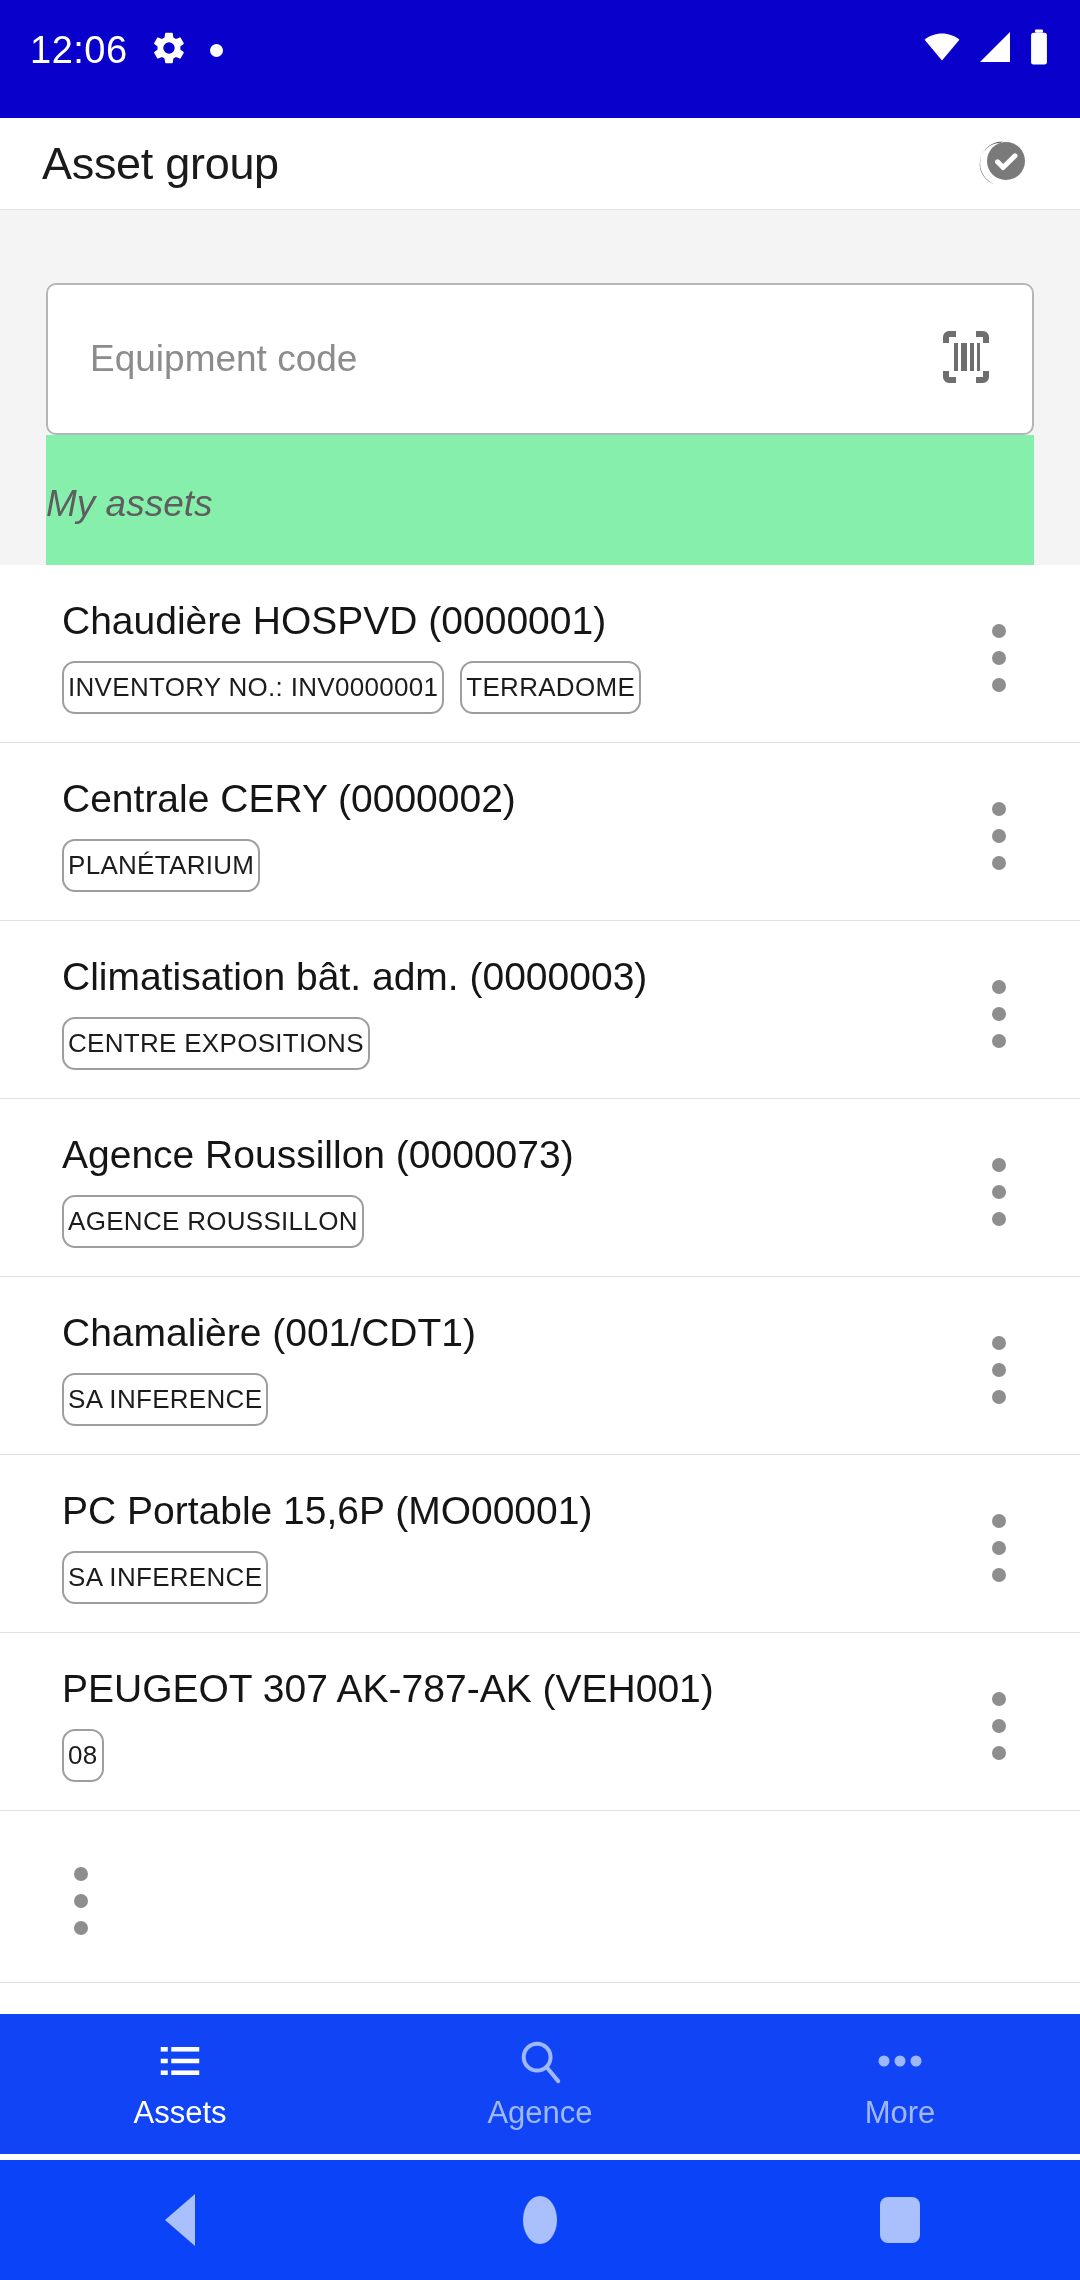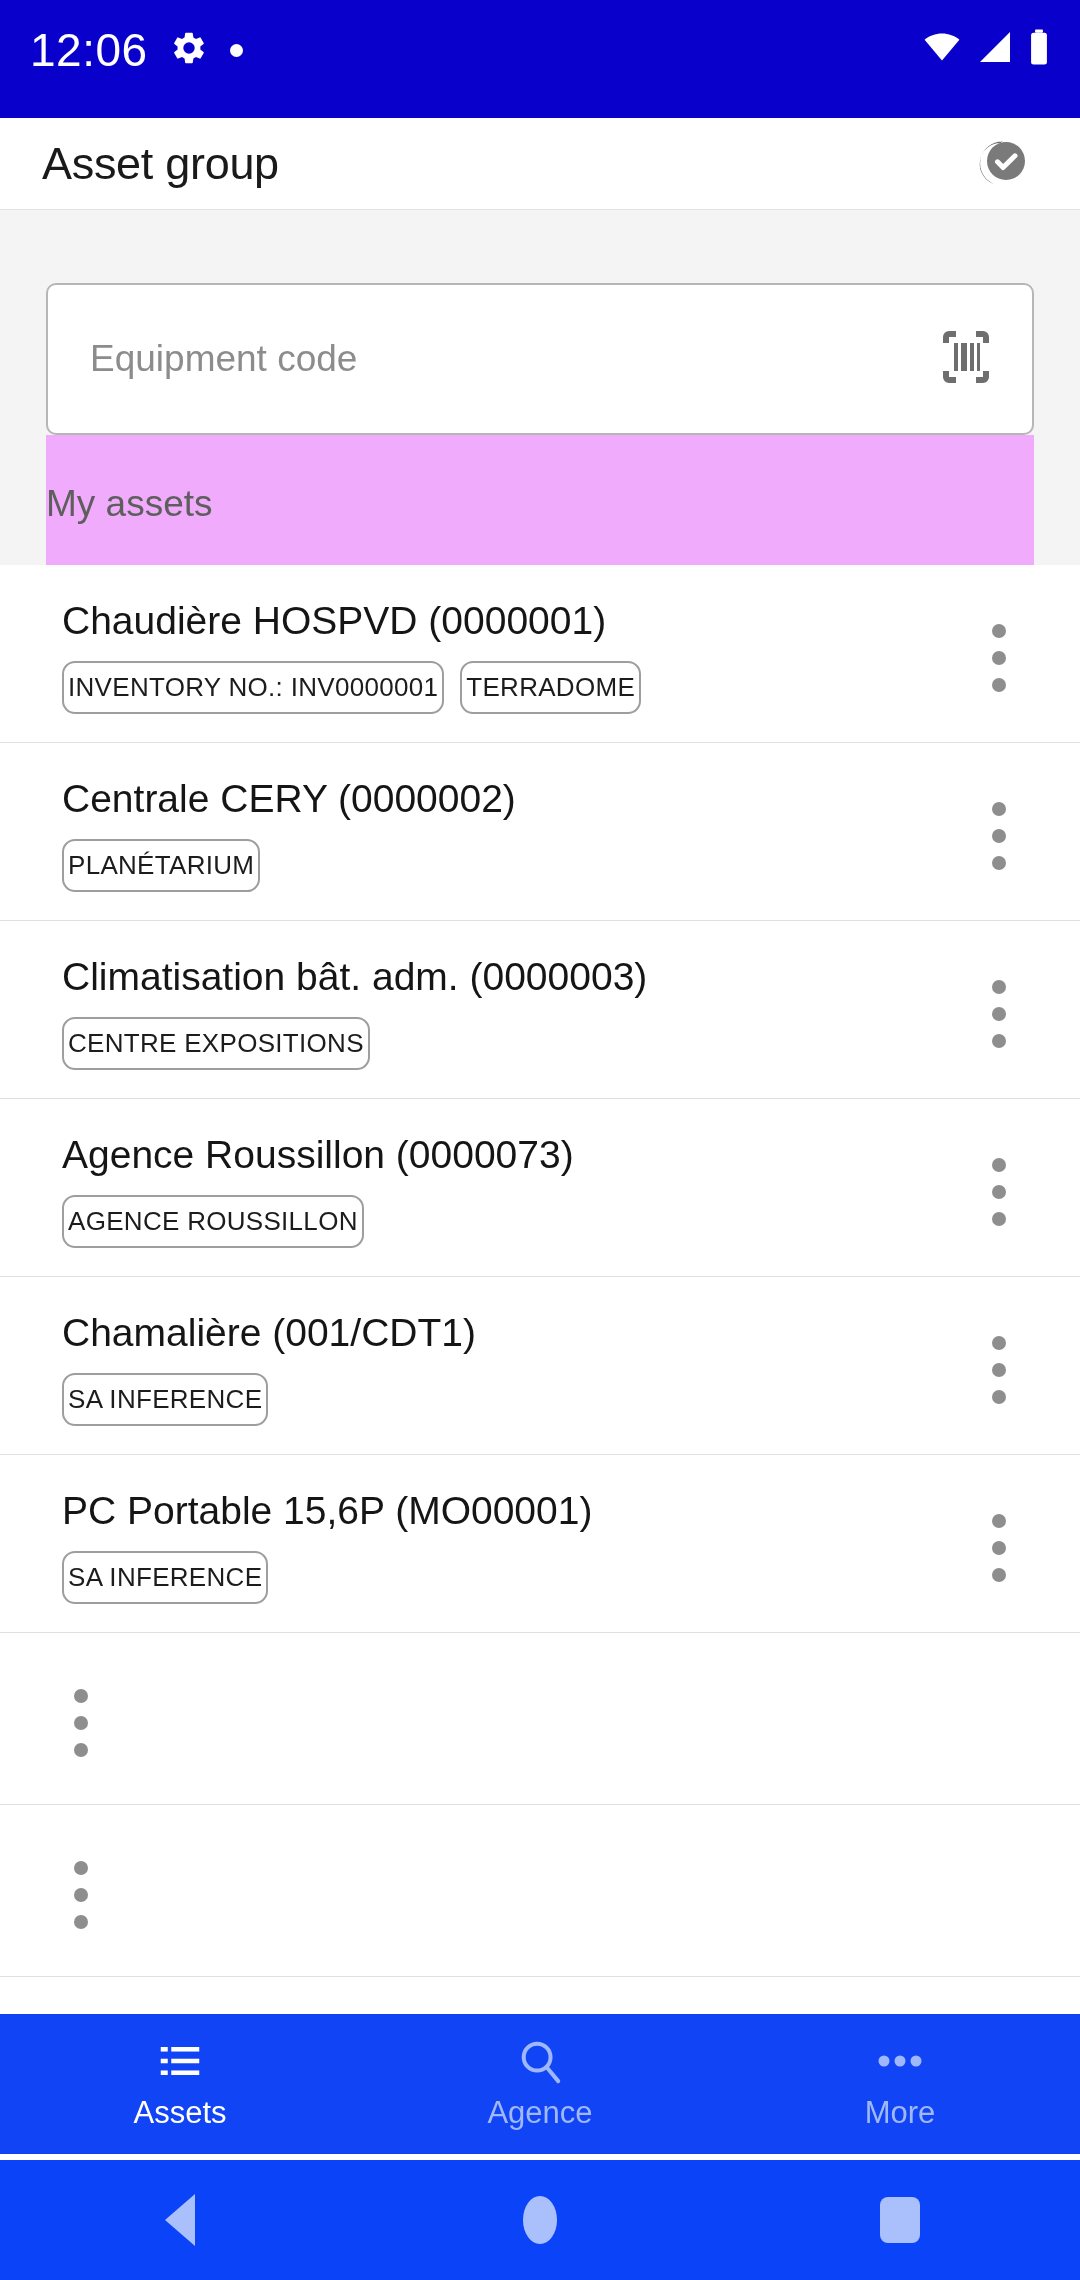--- a/index.html
+++ b/index.html
@@ -10,42 +10,42 @@
     overflow:hidden;
   }
   #screen { position:relative; width:1080px; height:2280px; overflow:hidden; background:#fff; }
 
   
   .statusbar {
     height:118px; background:#0A00CC; color:#fff;
     display:flex; align-items:flex-start; padding:28px 30px 0 30px;
   }
   .sb-left { display:flex; align-items:center; gap:22px; }
-  .sb-time { font-size:46px; letter-spacing:0.5px; line-height:44px; }
+  .sb-time { font-size:38px; letter-spacing:0.5px; line-height:44px; }
   .sb-dot { width:13px; height:13px; border-radius:50%; background:#fff; }
   .sb-right { margin-left:auto; display:flex; align-items:center; gap:14px; }
 
   
   .appbar {
     height:92px; background:#ffffff;
     display:flex; align-items:center; padding:0 42px;
     border-bottom:1px solid #e3e3e3;
   }
   .appbar-title { font-size:45px; color:#1a1a1a; font-weight:400; letter-spacing:-0.3px; }
   .appbar-action { margin-left:auto; width:72px; height:72px; display:flex; align-items:center; justify-content:center; }
 
   
   .searchpanel { background:#f4f4f4; padding:40px 46px 0 46px; }
   .searchbox {
     height:152px; background:#ffffff;
     border:2px solid #b6b6b6; border-radius:10px;
     display:flex; align-items:center; padding:0 34px 0 42px;margin-top:33px;
   }
   .searchbox-placeholder { font-size:37px; color:#8c8c8c; flex:1; }
-  .section-label { font-size:37px; color:#5e5e5e; padding:48px 0 40px 46px; background:#f0abfc; }
+  .section-label { font-size:37px; color:#5e5e5e; padding:48px 0 40px 46px; background:#86efac;font-style:italic; }
 
   
   .list { background:#fff; }
   .row {
     position:relative; display:flex; align-items:flex-start;
     padding:30px 46px 28px 46px; border-bottom:1px solid #e0e0e0;
     min-height:172px;
   }
   .row-main { flex:1; min-width:0;margin-left:16px; }
   .row-title { font-size:39px; color:#151515; line-height:52px; white-space:nowrap; }
@@ -223,20 +223,26 @@
             <span class="chip">SA INFERENCE</span>
           </div>
         </div>
         <div class="row-menu">
           <i></i>
           <i></i>
           <i></i>
         </div>
       </div>
       <div class="row">
+        <div class="row-main">
+          <div class="row-title">PEUGEOT 307 AK-787-AK (VEH001)</div>
+          <div class="chips">
+            <span class="chip">08</span>
+          </div>
+        </div>
         <div class="row-menu">
           <i></i>
           <i></i>
           <i></i>
         </div>
       </div>
       <div class="row">
         <div class="row-menu">
           <i></i>
           <i></i>

